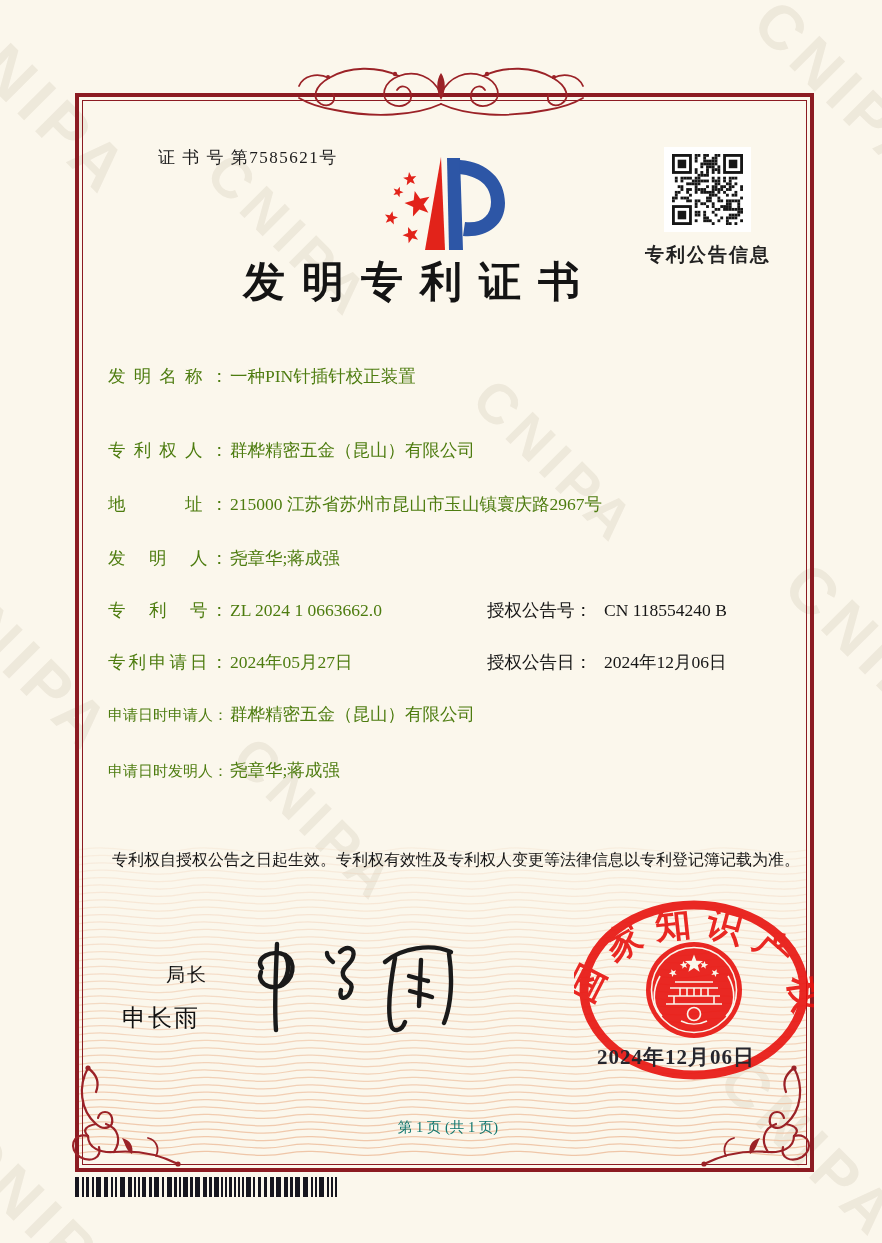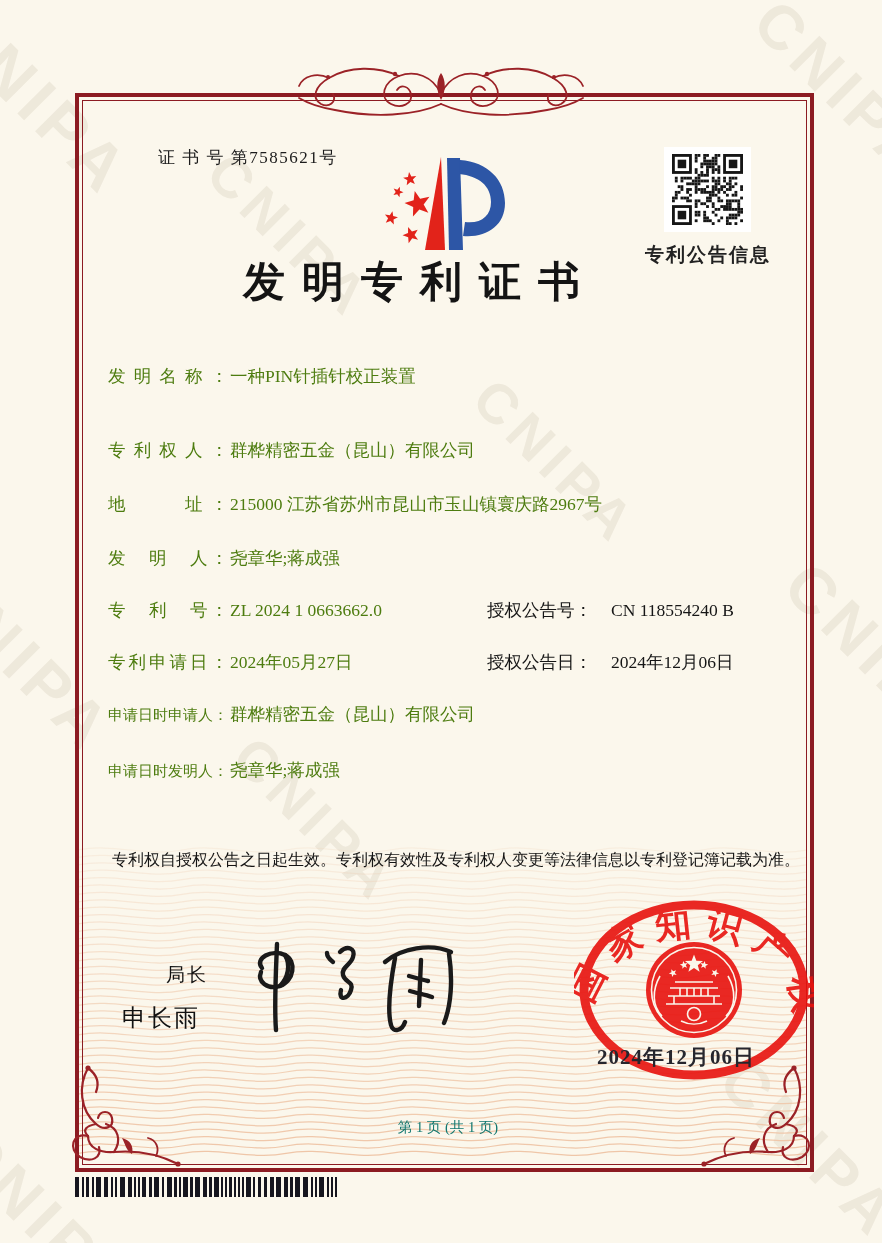--- a/index.html
+++ b/index.html
@@ -21,21 +21,21 @@
   .qrbox{position:absolute;left:664px;top:147px;width:87px;height:85px;background:#ffffff;
       display:flex;align-items:center;justify-content:center;}
   .qrlabel{position:absolute;left:645px;top:242px;width:126px;text-align:center;font-size:19px;
       letter-spacing:2px;color:#222;font-weight:bold;}
   
   .row{position:absolute;left:108px;font-size:17.5px;white-space:nowrap;color:#4d7c0f;}
   .row2{position:absolute;left:487px;font-size:17.5px;white-space:nowrap;color:#161616;}
   .flabel{display:inline-block;width:120px;text-align:justify;text-align-last:justify;}
   .flabel.long{width:auto;font-size:15px;text-align-last:auto;}
   .fvalue{margin-left:2px;}
-  .row2 .flabel{width:auto;text-align-last:auto;margin-right:17px;}
+  .row2 .flabel{width:auto;text-align-last:auto;margin-right:10px;}
   
   .statement{position:absolute;left:112px;top:843px;width:662px;font-size:16px;line-height:2.1;
       color:#141414;white-space:nowrap;}
   .statement .l1{text-indent:2em;}
   
   .signer-title{position:absolute;left:122px;top:962px;font-family:"Liberation Sans","DejaVu Sans",sans-serif;
       font-size:19px;letter-spacing:2px;color:#111;margin-left:44px;}
   .signer-name{position:absolute;left:122px;top:1002px;font-family:Liberation Serif, serif;
       font-size:24px;letter-spacing:2px;color:#111;}
   .seal-date{position:absolute;left:597px;top:1043px;font-size:21px;font-weight:600;letter-spacing:1px;color:#26262e;}

